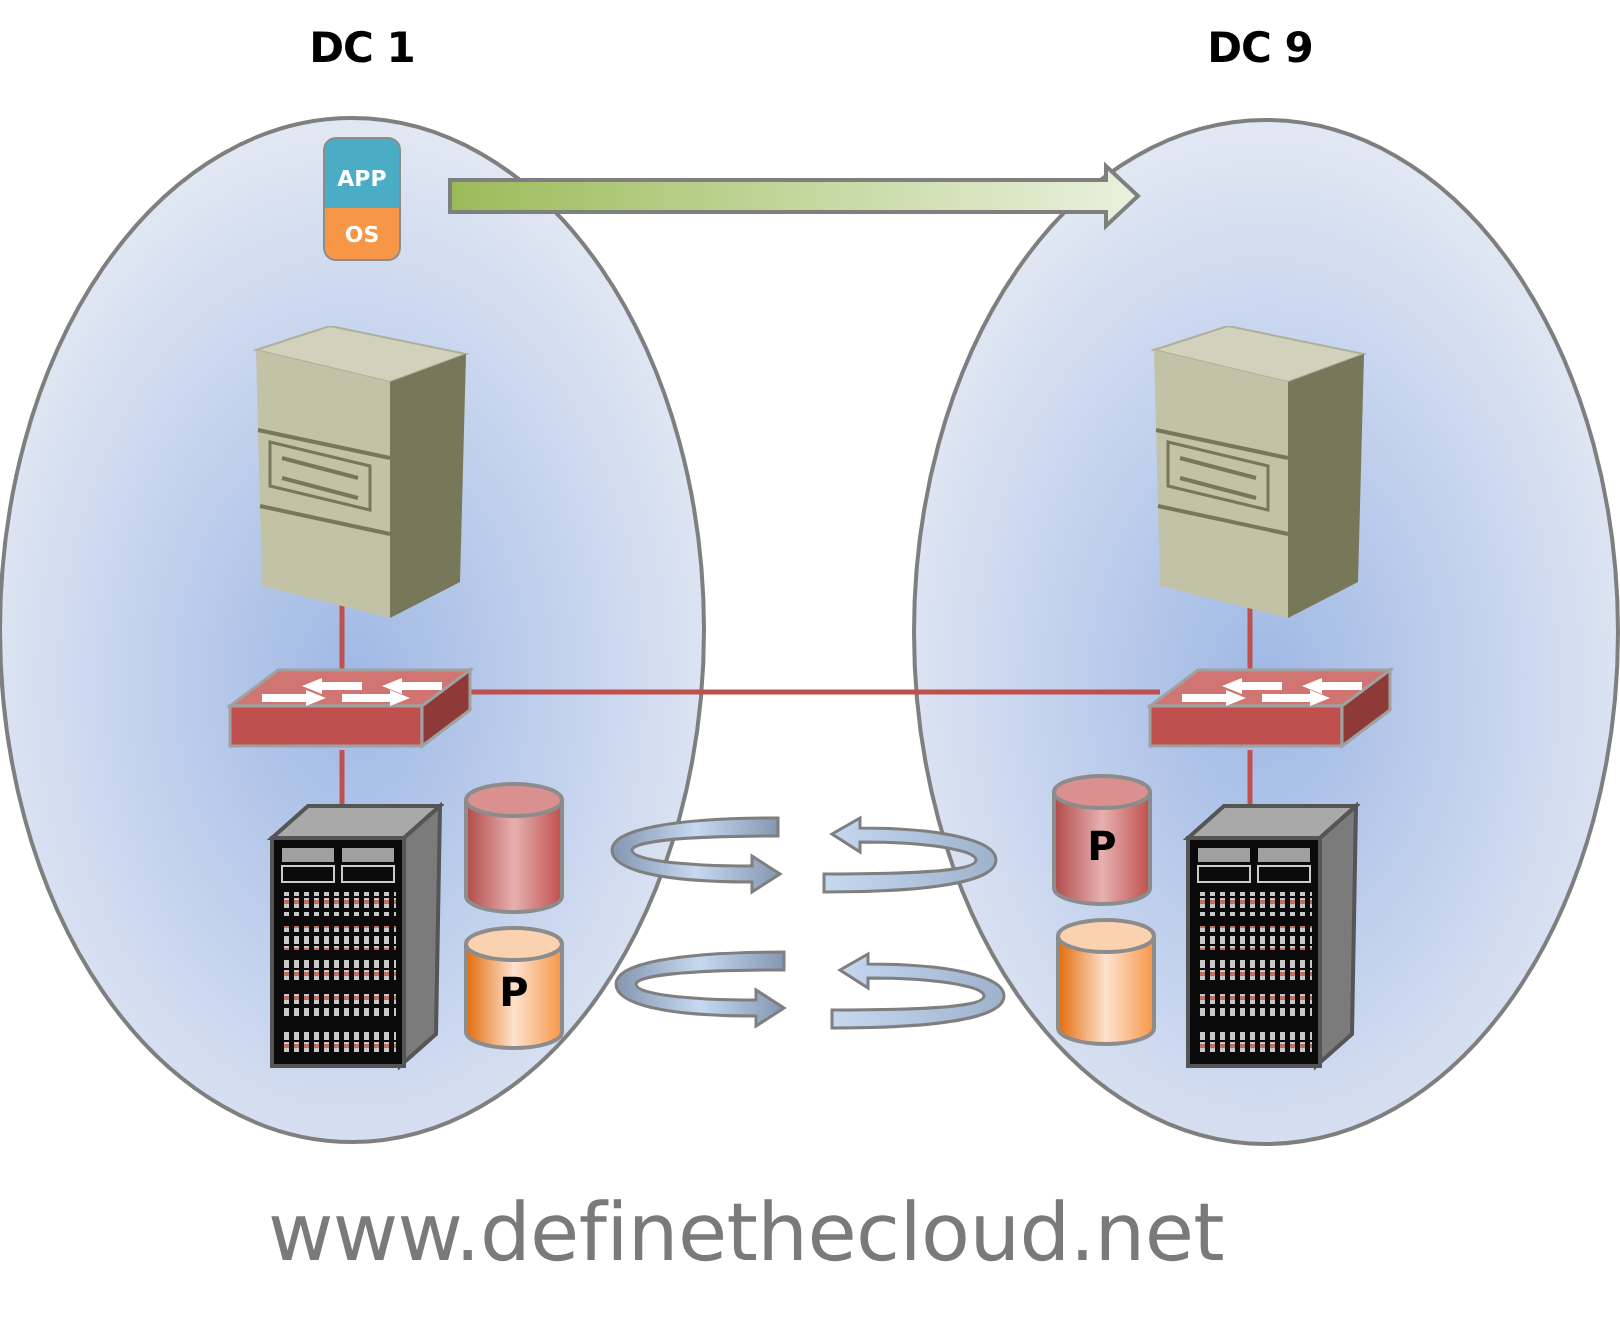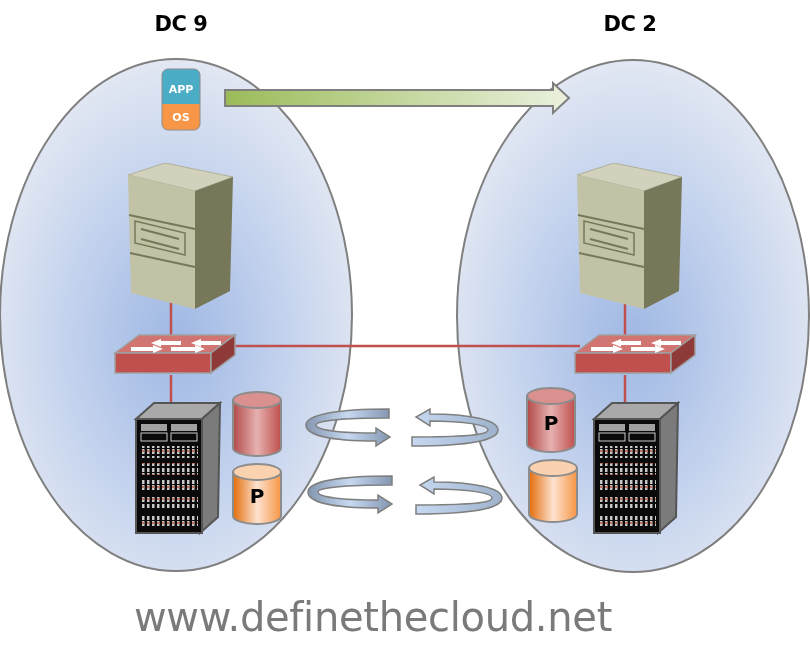--- a/index.html
+++ b/index.html
@@ -144,16 +144,16 @@
     <path d="M412,437 L412,446 C470,446 498,440 498,430 C498,420 470,414 430,414 L430,409 L416,417 L430,426 L430,421 C464,421 488,425 488,430 C488,435 465,437 412,437 Z" fill="url(#ringGrad2)" stroke="#7f7f7f" stroke-width="1.5"></path>
   </g>
   <g>
     <path d="M392,476 L392,485 C342,485 318,488 318,492 C318,497 342,500 378,500 L378,495 L392,504 L378,513 L378,508 C332,508 308,502 308,492 C308,482 337,476 392,476 Z" fill="url(#ringGrad)" stroke="#7f7f7f" stroke-width="1.5"></path>
   </g>
   <g>
     <path d="M416,505 L416,514 C474,514 502,508 502,498 C502,488 474,482 434,482 L434,477 L420,485 L434,494 L434,489 C468,489 492,493 492,498 C492,503 469,505 416,505 Z" fill="url(#ringGrad2)" stroke="#7f7f7f" stroke-width="1.5"></path>
   </g>
 </svg>
 
-<div class="dc-title" style="left:121px;">DC 9</div>
-<div class="dc-title" style="left:570px;">DC 2</div>
+<div class="dc-title" style="left:121px;">DC 1</div>
+<div class="dc-title" style="left:570px;">DC 9</div>
 <div class="footer">www.definethecloud.net</div>
 </div>
 
 </body></html>

